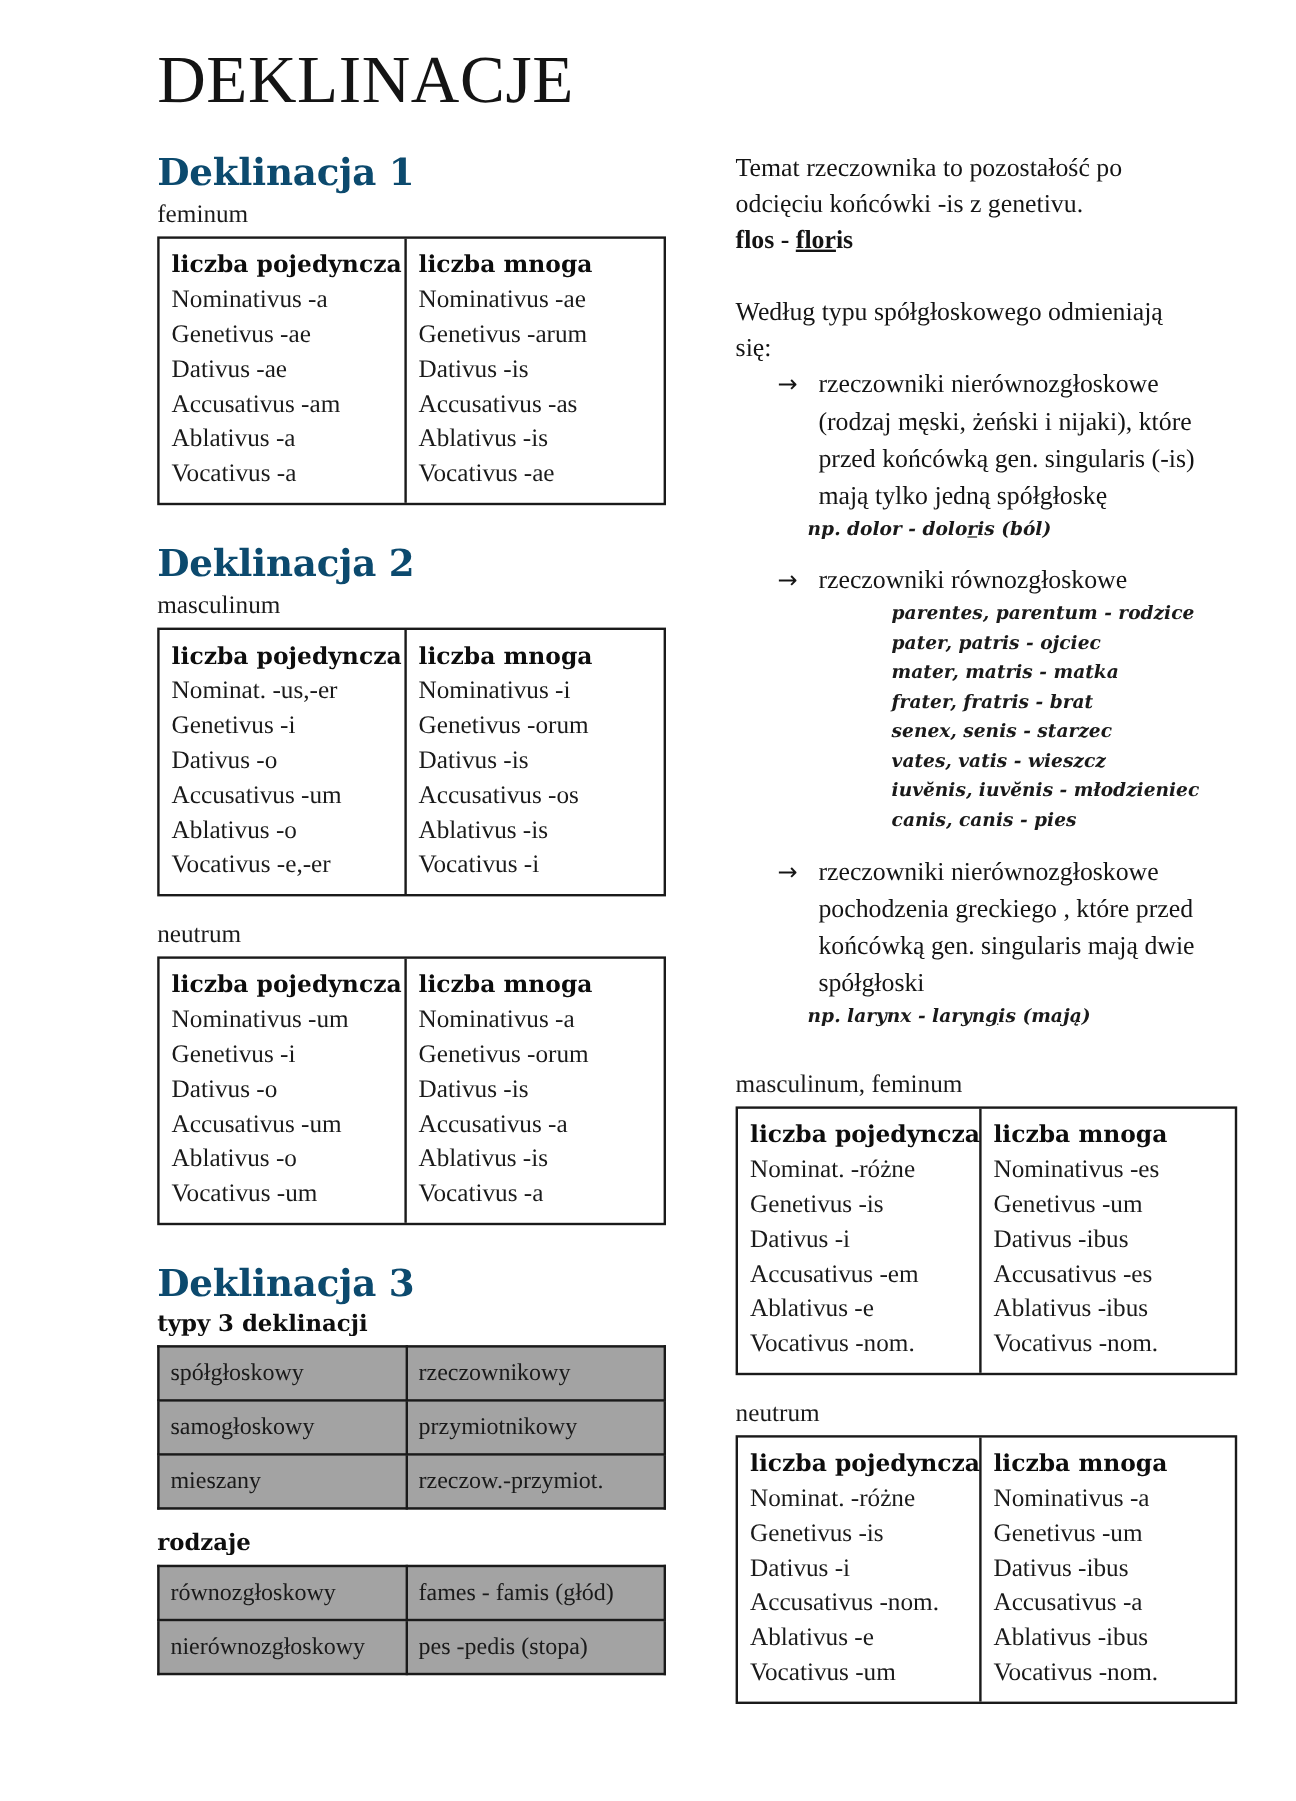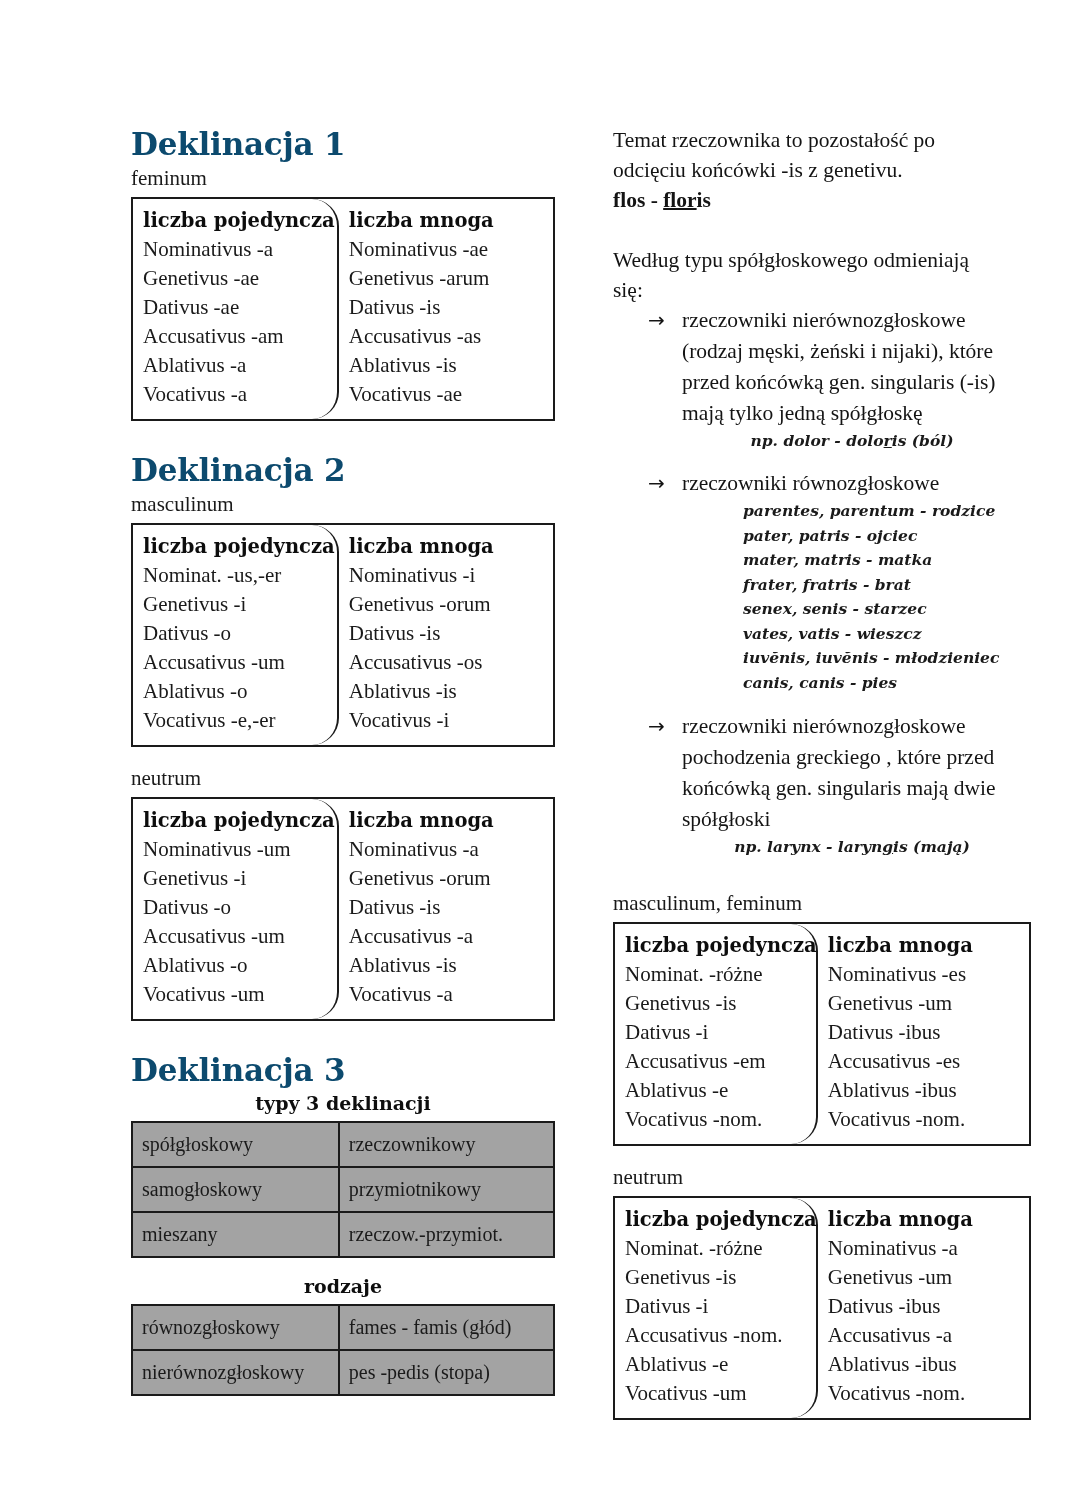--- a/index.html
+++ b/index.html
@@ -65,39 +65,37 @@
     color: #1a1a1a;
     margin: 2px 0 6px 0;
   }
   .sub-head {
     font-family: "DejaVu Serif", "Liberation Serif", serif;
     font-size: 19px;
     line-height: 24px;
     font-weight: 700;
     color: #0e0e0e;
     margin: 0 0 6px 0;
-    text-align: center;
   }
 
   
   .decl-table {
     border: 2px solid #1a1a1a;
     display: flex;
     width: 100%;
     box-sizing: border-box;
     background: #fff;
   }
   .decl-col {
     box-sizing: border-box;
     padding: 7px 10px 10px 10px;
   }
   .decl-col.first {
     width: 49%;
     border-right: 2px solid #1a1a1a;
-    border-radius: 27px;
   }
   .decl-col.second {
     width: 51%;
   }
   .decl-head {
     font-family: "DejaVu Serif", "Liberation Serif", serif;
     font-size: 19.5px;
     line-height: 29px;
     font-weight: 700;
     color: #0d0d0d;
@@ -168,41 +166,42 @@
   }
   .example {
     font-family: "DejaVu Serif", "Liberation Serif", serif;
     font-style: italic;
     font-size: 15.5px;
     line-height: 23px;
     color: #1a1a1a;
     font-weight: 600;
   }
   .example.centered {
-    text-align: center;
+    text-align: left;
     padding-left: 60px;
   }
   .example-list {
     padding-left: 130px;
   }
   .example-list .ex-line {
     font-family: "DejaVu Serif", "Liberation Serif", serif;
     font-style: italic;
     font-weight: 600;
     font-size: 15.5px;
     line-height: 24.5px;
     color: #1a1a1a;
     white-space: nowrap;
   }
 </style>
 </head>
 <body>
 
 <div class="page">
 
+  <div class="doc-title">DEKLINACJE</div>
 
   <div class="col-left">
 
     <h2 class="section-head">Deklinacja 1</h2>
     <div class="gender-label">feminum</div>
     <div class="decl-table">
       <div class="decl-col first">
         <div class="decl-head">liczba pojedyncza</div>
         <div class="decl-row">Nominativus -a</div>
         <div class="decl-row">Genetivus -ae</div>

